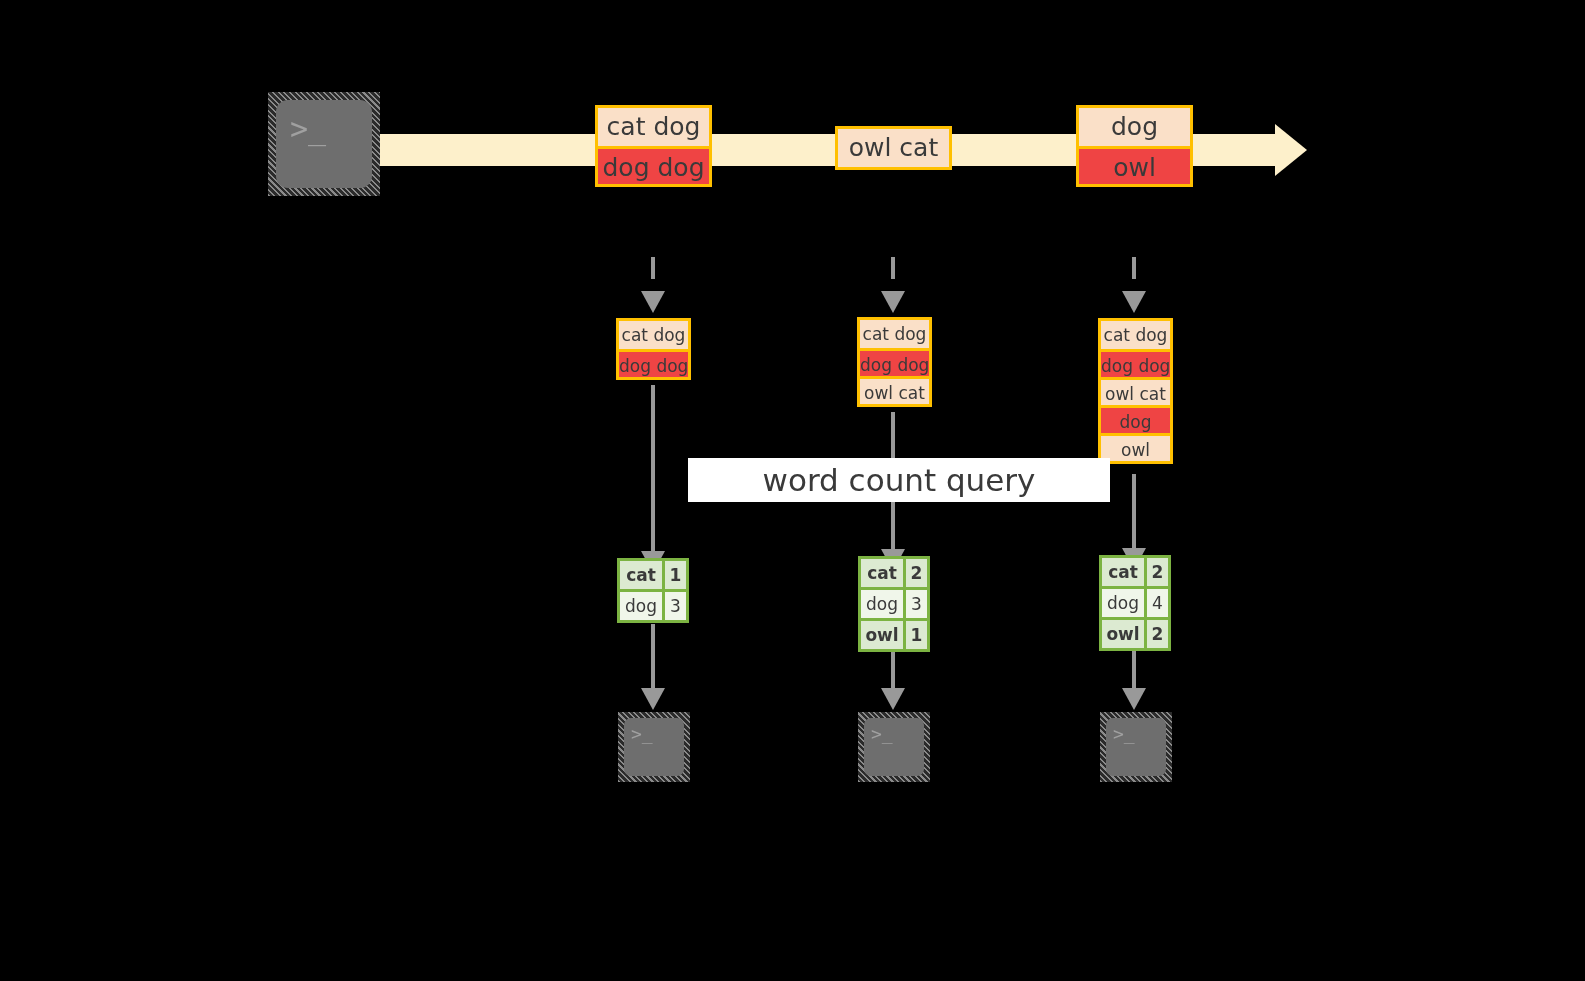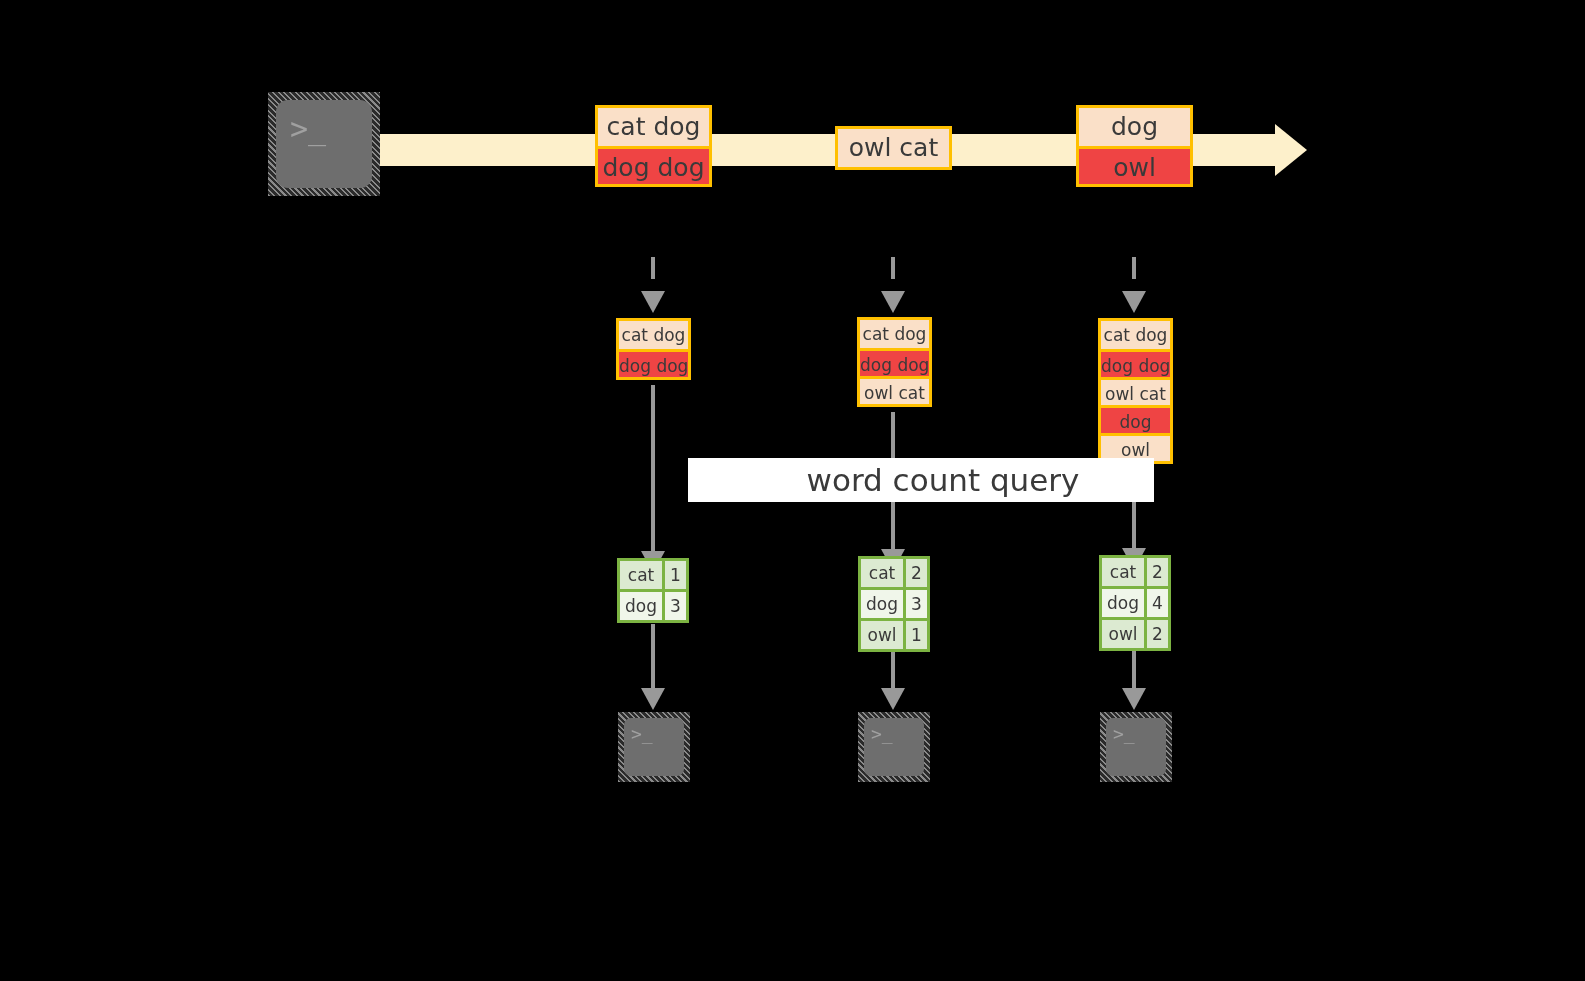--- a/index.html
+++ b/index.html
@@ -111,21 +111,21 @@
   .cnt-row + .cnt-row { border-top: 3px solid #7cb342; }
   .cnt-word, .cnt-num {
     box-sizing: border-box;
     height: 28px;
     line-height: 28px;
     font-size: 17px;
     color: #3a3a3a;
     text-align: center;
   }
   .cnt-num { border-left: 3px solid #7cb342; }
-  .cnt-row.dark  .cnt-word, .cnt-row.dark  .cnt-num { background: #dcead1; }
+  .cnt-row.dark  .cnt-word, .cnt-row.dark  .cnt-num { background: #dcead1; font-weight: bold; }
   .cnt-row.light .cnt-word, .cnt-row.light .cnt-num { background: #f0f6ea; }
 
   
   .varrow-line {
     position: absolute;
     width: 4px;
     background: #999999;
   }
   .varrow-dash {
     position: absolute;
@@ -144,21 +144,20 @@
 
   
   .query-label {
     position: absolute;
     background: #ffffff;
     color: #3a3a3a;
     font-size: 31px;
     text-align: center;
     line-height: 44px;
     white-space: nowrap;
-    padding-left: 44px;
   }
 </style>
 </head>
 <body>
 
 <div id="stage">
 
   <div class="stream-band" style="left:372px; top:134px; width:905px; height:32px;"></div>
   <div class="stream-head" style="left:1275px; top:124px;"></div>
 

